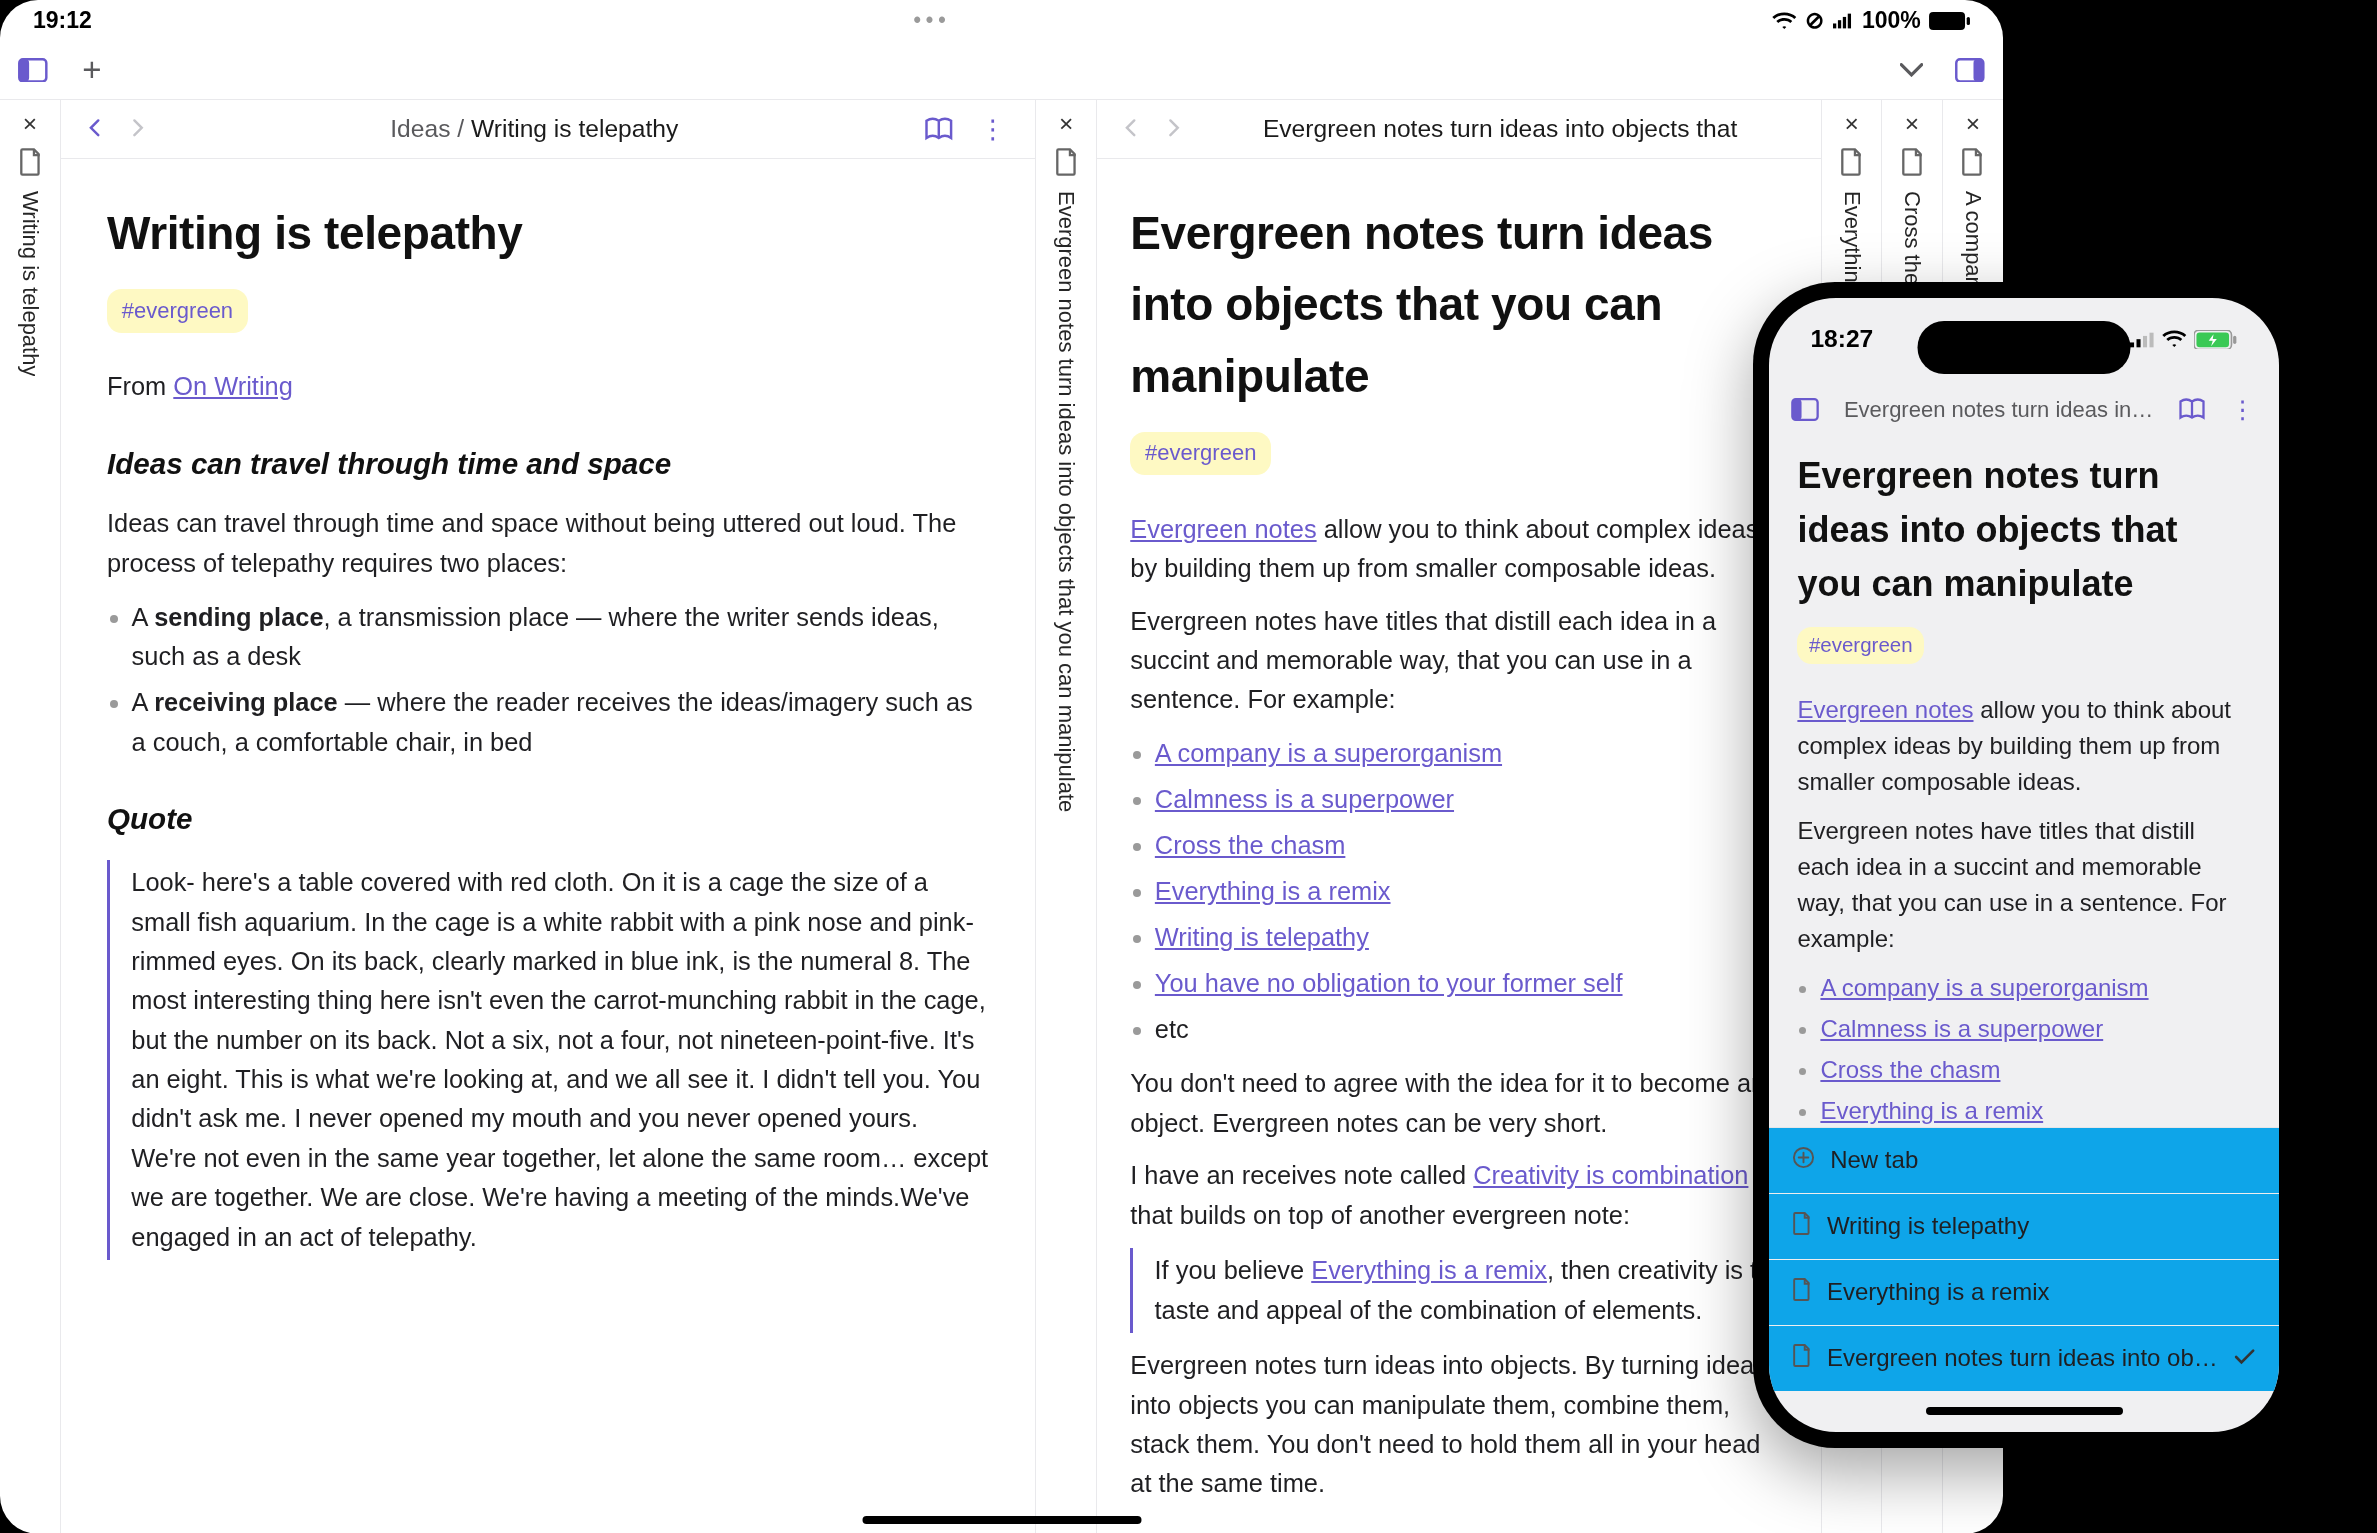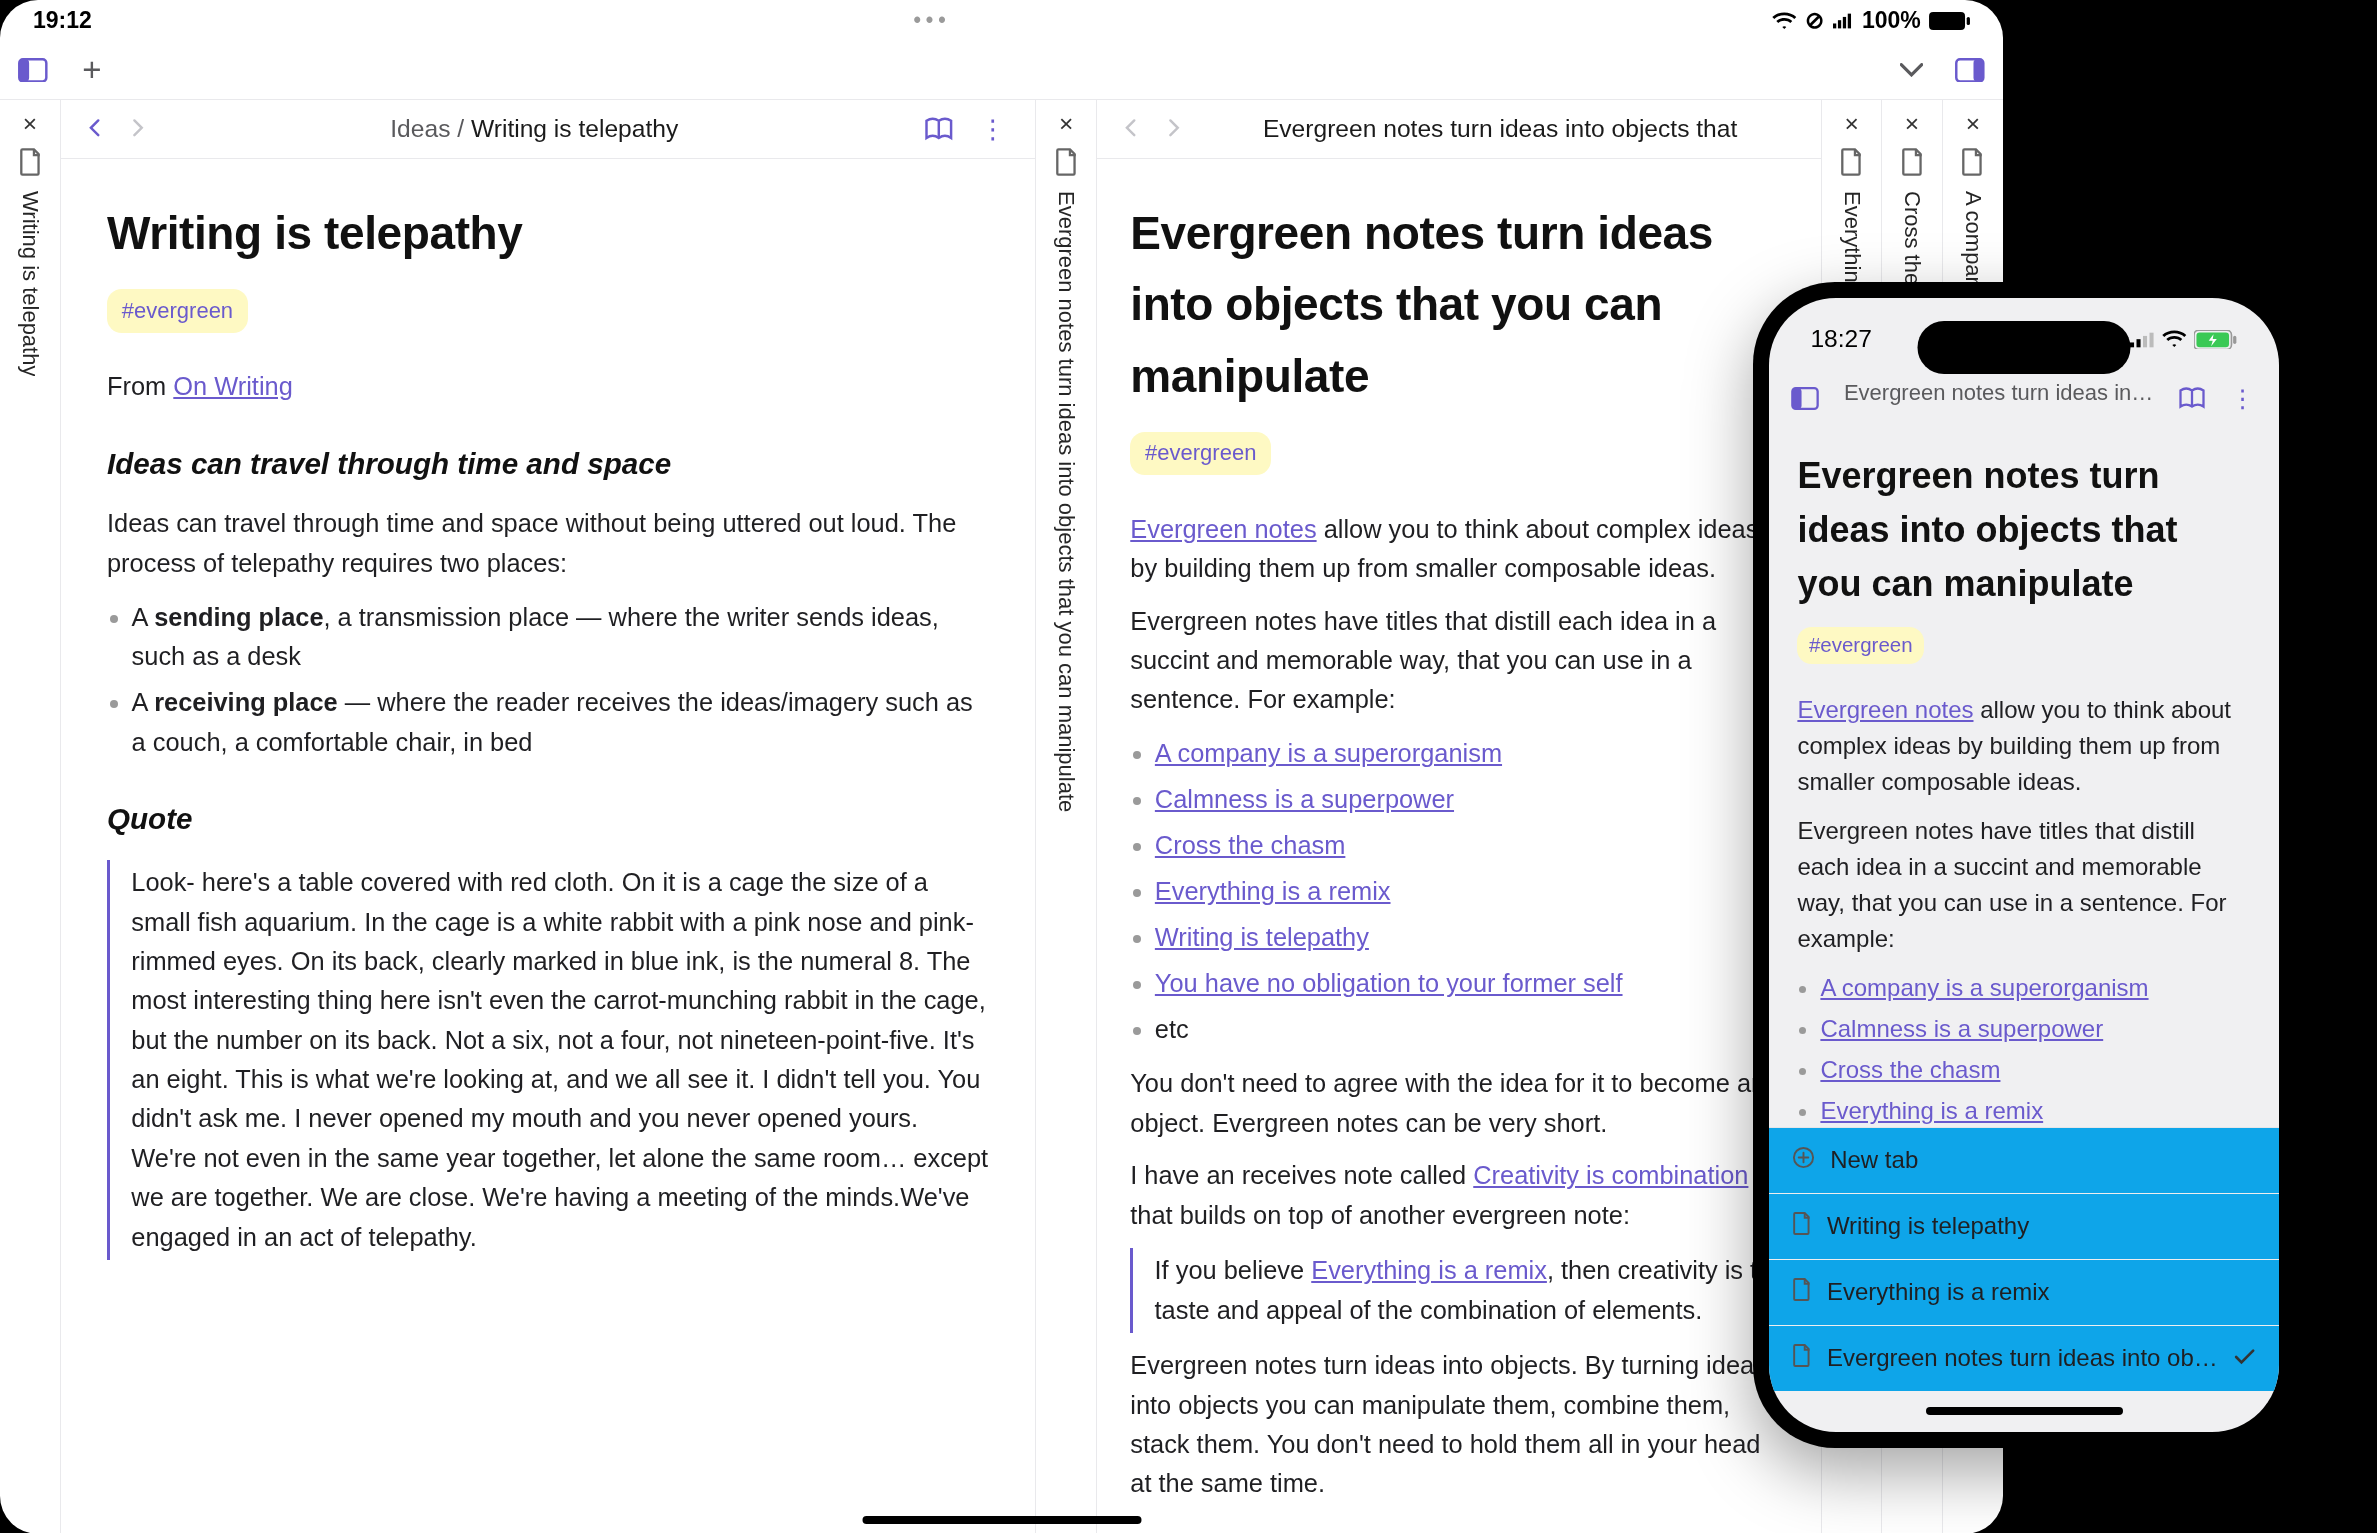--- a/index.html
+++ b/index.html
@@ -158,25 +158,25 @@
     display:flex;
     flex-direction:column;
     position: relative;
   }
   .notch {
     position:absolute; top:23px; left:50%; transform:translateX(-50%);
     width:213px; height:53px; background:#000; border-radius:33px;
   }
   .ph-status {
     height:82px; display:flex; align-items:center; justify-content:space-between;
-    padding: 0 41px; font-size:24.6px; font-weight:400; color:#000;
+    padding: 0 41px; font-size:24.6px; font-weight:700; color:#000;
   }
   .ph-status .r { display:flex; gap:6.6px; align-items:center; }
   .ph-toolbar {
-    height:59px; display:flex; padding:0 18px; gap:14.8px;
+    height:59px; display:flex; align-items:center; padding:0 18px; gap:14.8px;
     background:#f0f0f2;
   }
   .ph-toolbar .title { flex:1; text-align:center; font-size:22px; color:#5a5a5d; white-space:nowrap; overflow:hidden; text-overflow:ellipsis; }
   .ph-body {
     flex:1; overflow-y:auto;
     padding: 9.9px 28px 16.4px;
     font-size:24px; line-height:1.5; color:#1f1f22;
     background:#f0f0f2;
   }
   .ph-body h1 { font-size:36px; font-weight:800; margin-bottom:14.8px; color:#111;}

